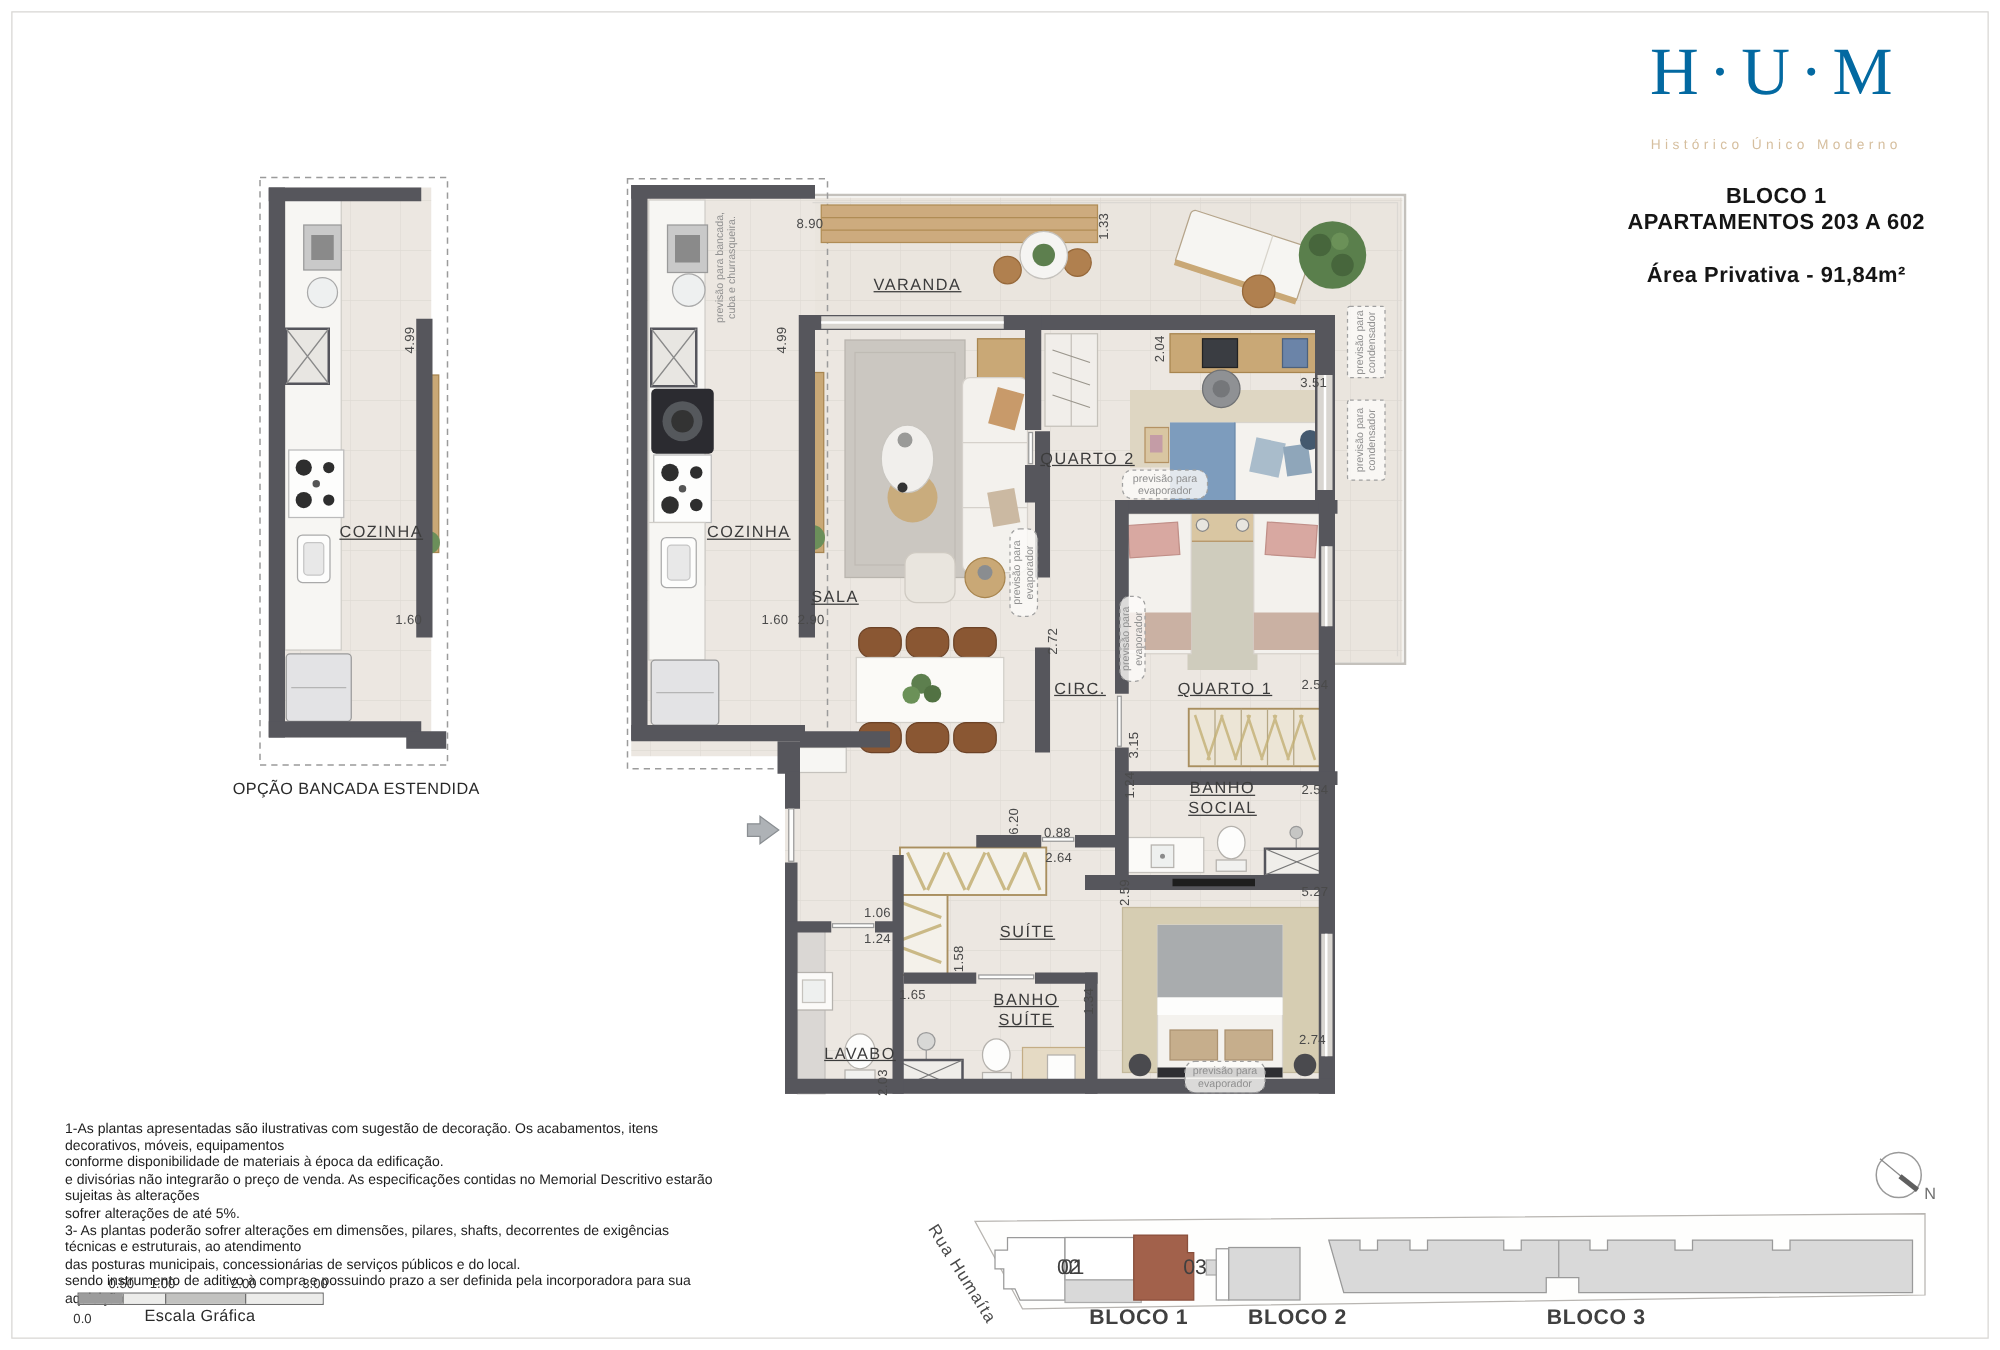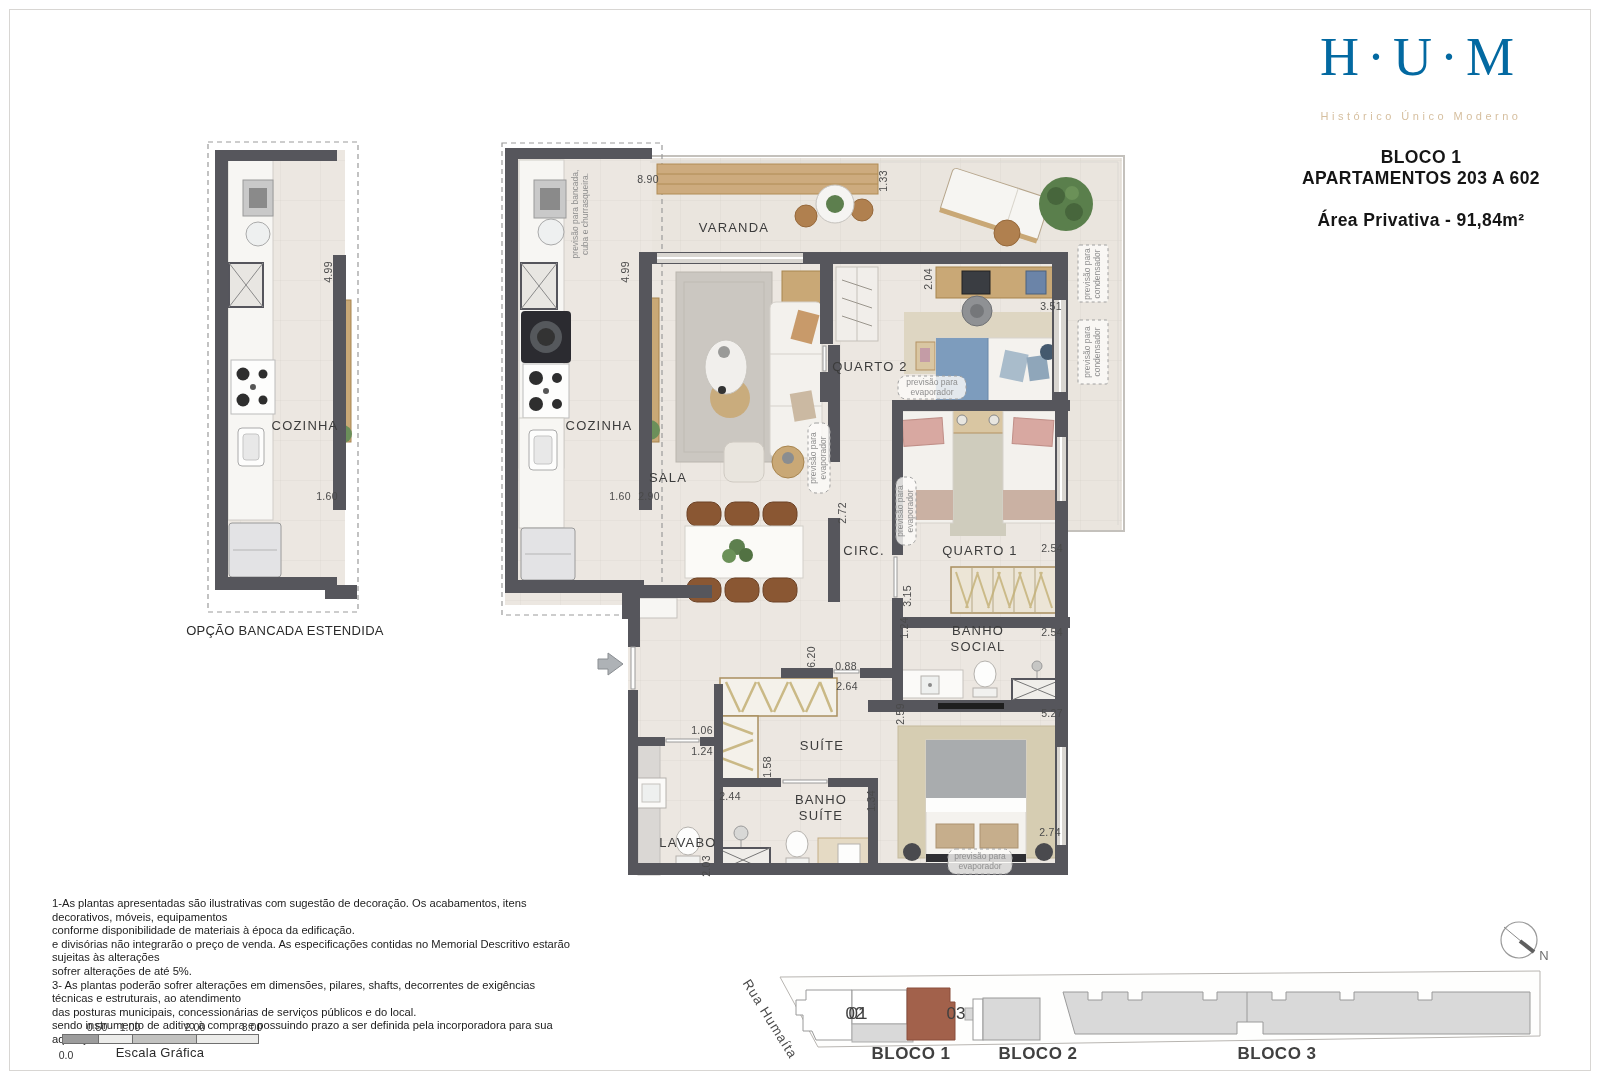--- a/index.html
+++ b/index.html
@@ -1,21 +1,21 @@
 <!DOCTYPE html>
 <html><head>
 <meta charset="utf-8">
 <style>
   html,body{margin:0;padding:0;background:#fff;}
   .page{position:relative;width:1600px;height:1080px;background:#ffffff;overflow:hidden;
         font-family:"Liberation Sans", sans-serif;}
   .frame{position:absolute;left:9px;top:9px;width:1580px;height:1060px;border:1px solid #d8d6d3;pointer-events:none;}
   svg{position:absolute;left:0;top:0;}
   .lbl{position:absolute;transform:translate(-50%,-50%);white-space:pre-line;text-align:center;line-height:1.25;}
-  .room{font-size:13px;letter-spacing:1.2px;color:#3c3c3c;}
+  .room{font-size:13px;letter-spacing:1.2px;color:#3c3c3c;text-decoration:underline;}
   .dim{font-size:10.5px;color:#4a4a4a;letter-spacing:.3px;}
   .ann{font-size:8.5px;color:#8f8f8f;line-height:1.15;}
   .caption{font-size:13px;color:#2a2a2a;letter-spacing:.3px;}
   .hdr{position:absolute;transform:translate(-50%,-50%);white-space:nowrap;text-align:center;}
   .logo{font-family:Liberation Serif, serif;font-size:54px;color:#0369a1;letter-spacing:8px;font-weight:400;}
   .tagline{font-size:11px;color:#d6bf9f;letter-spacing:3.5px;}
   .btitle{font-size:17.5px;font-weight:bold;color:#151515;letter-spacing:.4px;}
   .disclaimer{position:absolute;left:52px;top:897px;width:520px;font-size:11.2px;line-height:13.6px;color:#1c1c1c;}
   .sb-tick{position:absolute;transform:translate(-50%,-50%);font-size:10.5px;color:#333;}
   .sb-bar{position:absolute;left:62px;top:1034px;width:195px;height:8px;border:1px solid #6f6f6f;display:flex;}
@@ -356,21 +356,21 @@
       <div class="lbl dim" style="left: 905px; top: 628px; transform: translate(-50%, -50%) rotate(-90deg);">1.24</div>
       <div class="lbl dim" style="left: 1052px; top: 633px;">2.54</div>
       <div class="lbl dim" style="left: 812px; top: 657px; transform: translate(-50%, -50%) rotate(-90deg);">6.20</div>
       <div class="lbl dim" style="left: 846px; top: 667px;">0.88</div>
       <div class="lbl dim" style="left: 847px; top: 687px;">2.64</div>
       <div class="lbl dim" style="left: 1052px; top: 714px;">5.27</div>
       <div class="lbl dim" style="left: 901px; top: 714px; transform: translate(-50%, -50%) rotate(-90deg);">2.59</div>
       <div class="lbl dim" style="left: 702px; top: 731px;">1.06</div>
       <div class="lbl dim" style="left: 702px; top: 752px;">1.24</div>
       <div class="lbl dim" style="left: 768px; top: 767px; transform: translate(-50%, -50%) rotate(-90deg);">1.58</div>
-      <div class="lbl dim" style="left: 730px; top: 797px;">2.44</div>
+      <div class="lbl dim" style="left: 730px; top: 797px;">1.65</div>
       <div class="lbl dim" style="left: 872px; top: 801px; transform: translate(-50%, -50%) rotate(-90deg);">1.34</div>
       <div class="lbl dim" style="left: 1050px; top: 833px;">2.74</div>
       <div class="lbl dim" style="left: 707px; top: 866px; transform: translate(-50%, -50%) rotate(-90deg);">2.03</div>
       <div class="lbl dim" style="left: 329px; top: 272px; transform: translate(-50%, -50%) rotate(-90deg);">4.99</div>
       <div class="lbl dim" style="left: 327px; top: 497px;">1.60</div>
       <div class="lbl ann" style="left: 581px; top: 214px; transform: translate(-50%, -50%) rotate(-90deg);">previsão para bancada,
 cuba e churrasqueira.</div>
       <div class="lbl ann" style="left: 819px; top: 458px; transform: translate(-50%, -50%) rotate(-90deg);">previsão para
 evaporador</div>
       <div class="lbl ann" style="left: 906px; top: 511px; transform: translate(-50%, -50%) rotate(-90deg);">previsão para

